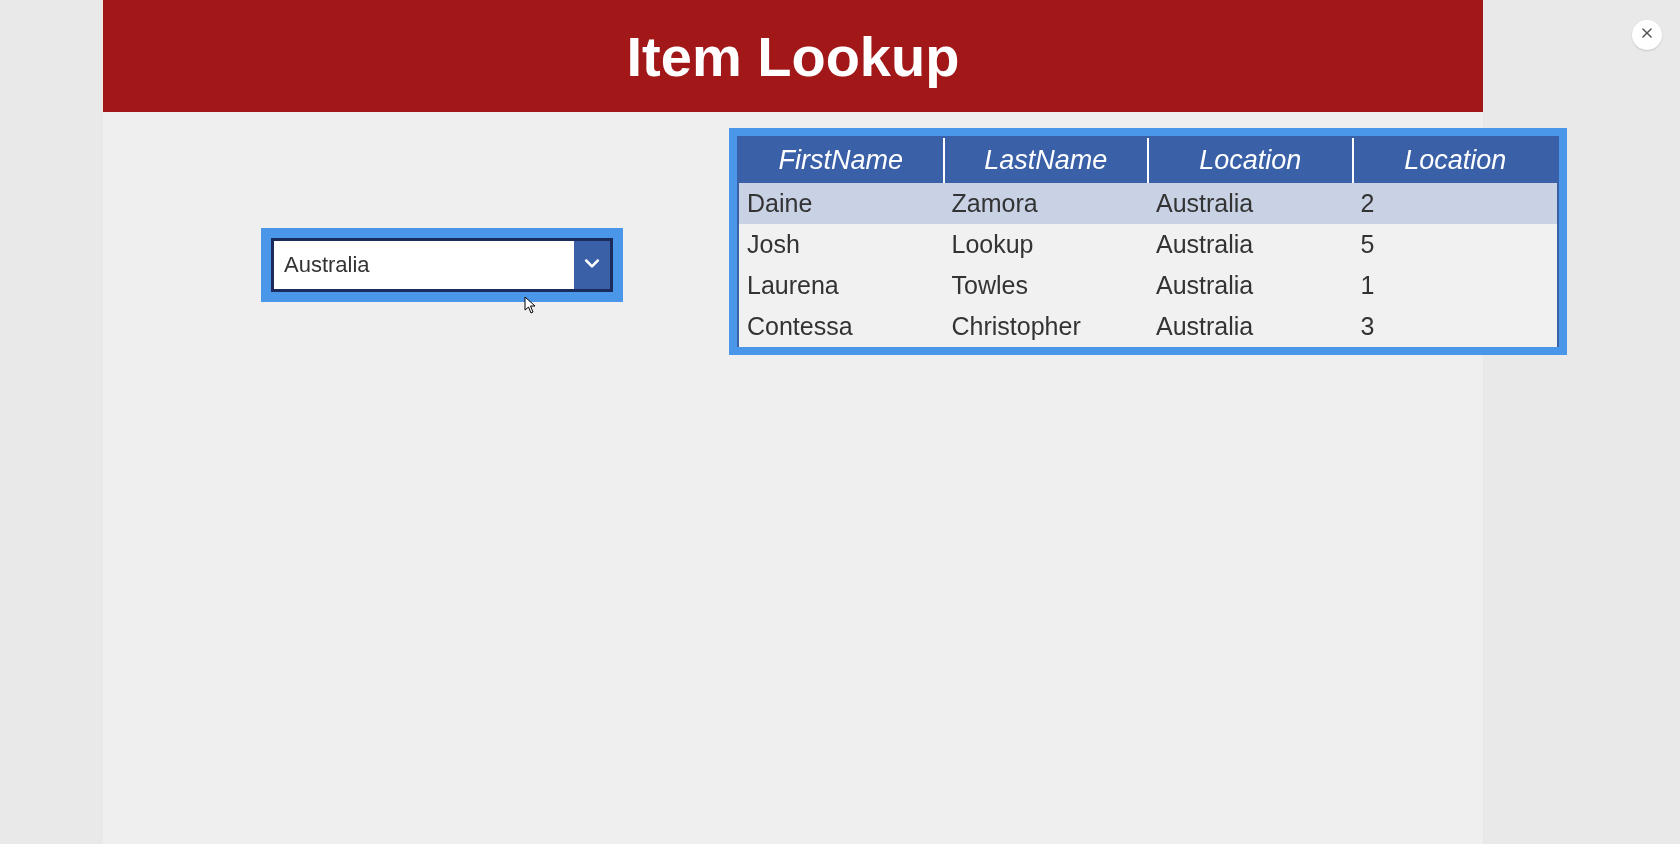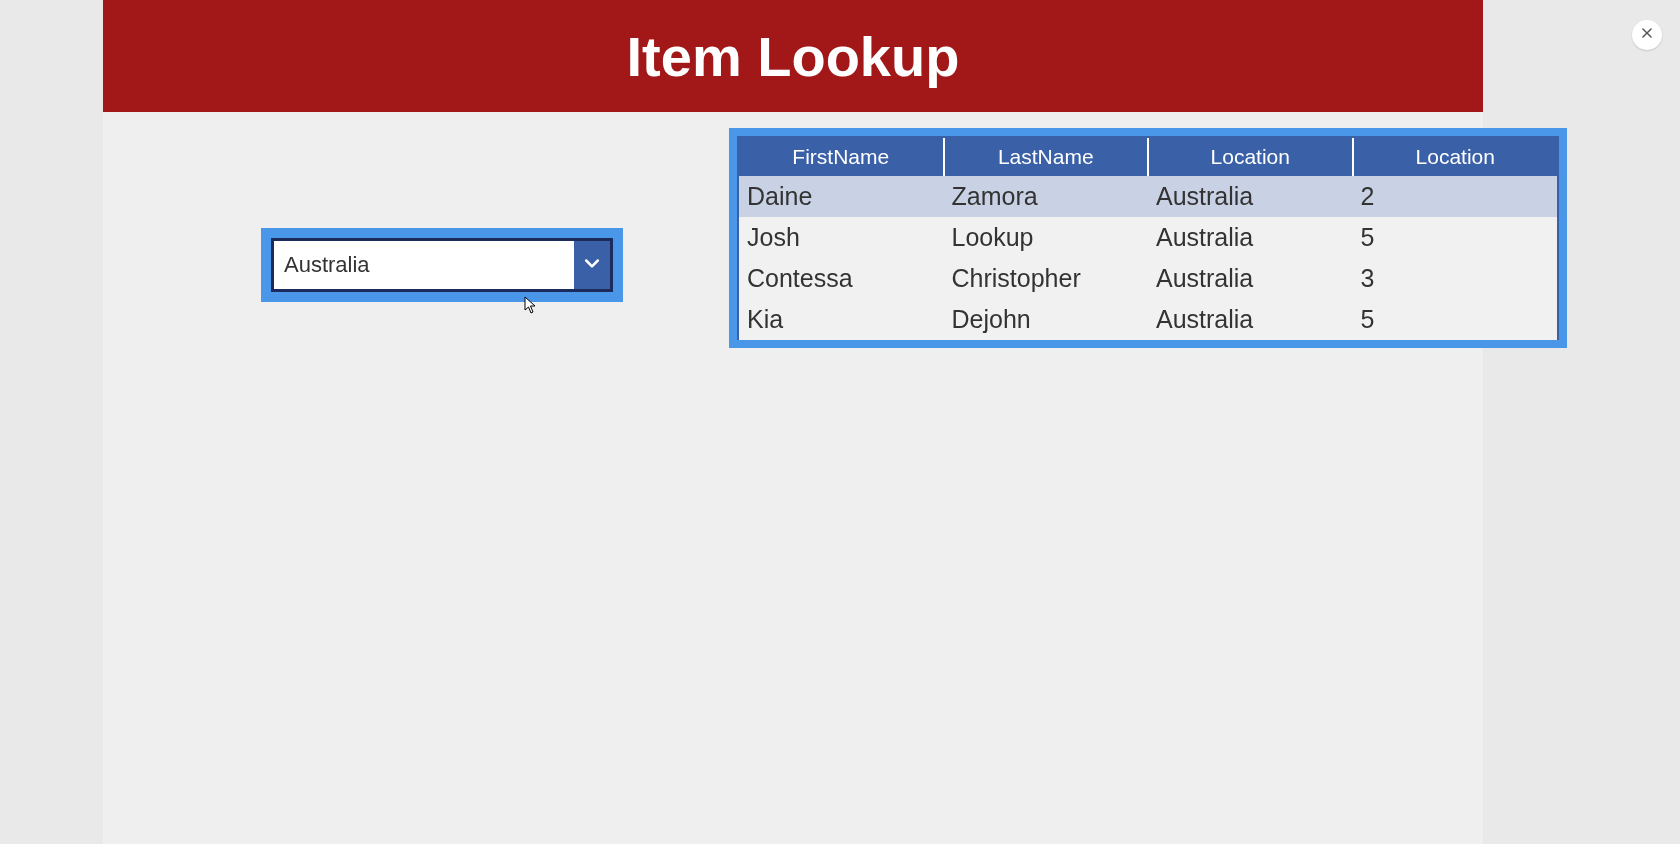--- a/index.html
+++ b/index.html
@@ -109,24 +109,25 @@
     table {
       width: 100%;
       border-collapse: collapse;
     }
     thead tr {
       background: #3a60a8;
     }
     thead th {
       color: #ffffff;
       font-weight: 400;
-      font-size: 21px;
+      font-size: 27px;
       padding: 7px 8px;
       text-align: center;
       border-right: 2px solid #ffffff;
+      font-style: italic;
     }
     thead th:last-child {
       border-right: none;
     }
     tbody td {
       font-size: 25px;
       color: #333;
       padding: 6px 8px 6px 8px;
       text-align: left;
     }
@@ -198,30 +199,30 @@
               <td>Australia</td>
               <td>2</td>
             </tr>
             <tr>
               <td>Josh</td>
               <td>Lookup</td>
               <td>Australia</td>
               <td>5</td>
             </tr>
             <tr>
+              <td>Laurena</td>
+              <td>Towles</td>
+              <td>Australia</td>
+              <td>1</td>
+            </tr>
+            <tr>
               <td>Contessa</td>
               <td>Christopher</td>
               <td>Australia</td>
               <td>3</td>
-            </tr>
-            <tr>
-              <td>Kia</td>
-              <td>Dejohn</td>
-              <td>Australia</td>
-              <td>5</td>
             </tr>
           </tbody>
       </table>
     </div>
   </div>
 
 </div>
 
 <div class="cursor-pointer">
   <svg viewBox="0 0 14 18">

